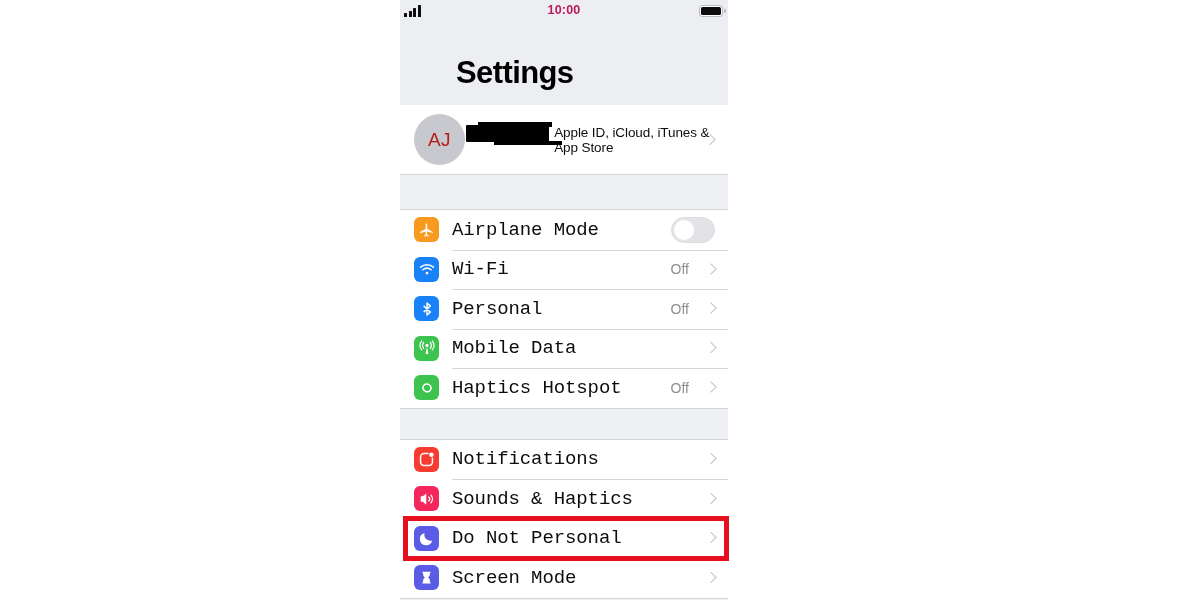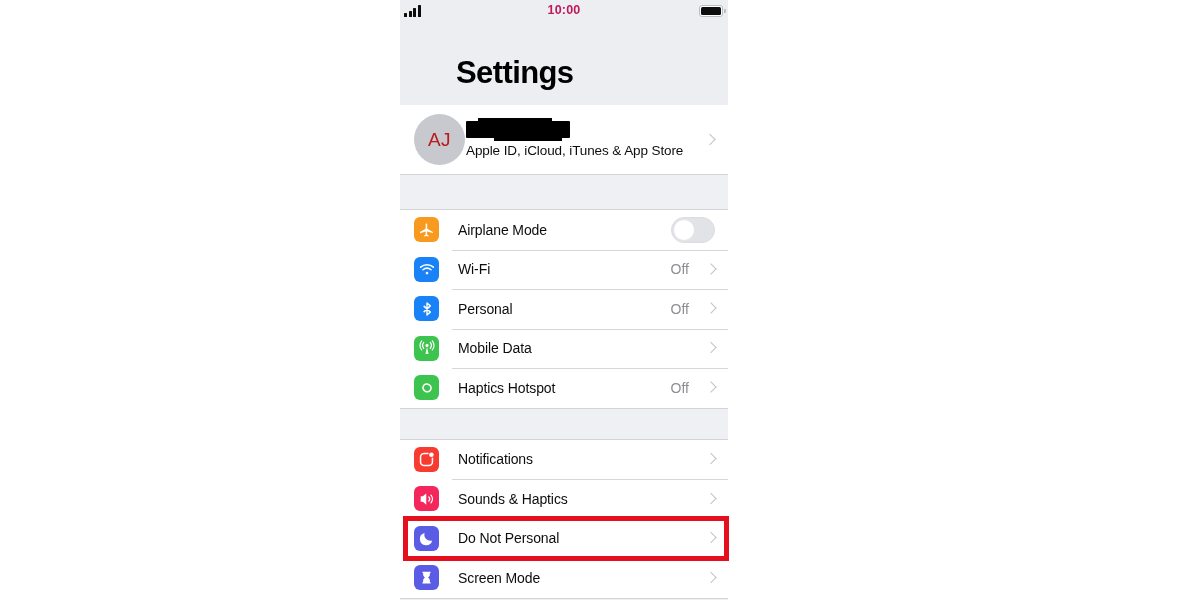--- a/index.html
+++ b/index.html
@@ -144,21 +144,21 @@
     font-weight: 500;
     display: flex;
     align-items: center;
     justify-content: center;
     flex: 0 0 auto;
     letter-spacing: 0.5px;
   }
   .account-text {
     margin-left: 1px;
     display: flex;
-    flex-direction: column;
+    flex-direction: row;
     justify-content: center;
     gap: 5px;
   }
   .redaction {
     width: 104px;
     height: 17px;
     background: #000000;
     border-radius: 1px;
     position: relative;
   }
@@ -216,24 +216,25 @@
     border-radius: 6px;
     flex: 0 0 auto;
     position: relative;
     display: flex;
     align-items: center;
     justify-content: center;
     overflow: hidden;
   }
   .icon svg { display: block; }
   .label {
-    margin-left: 19px;
-    font-size: 14px;
+    margin-left: 13px;
+    font-size: 19px;
     color: #0d0d0d;
     letter-spacing: -0.1px;
+    font-family: Liberation Mono, monospace;
   }
   .row-right {
     position: absolute;
     right: 13px;
     top: 50%;
     transform: translateY(-50%);
     display: flex;
     align-items: center;
     gap: 18px;
   }

